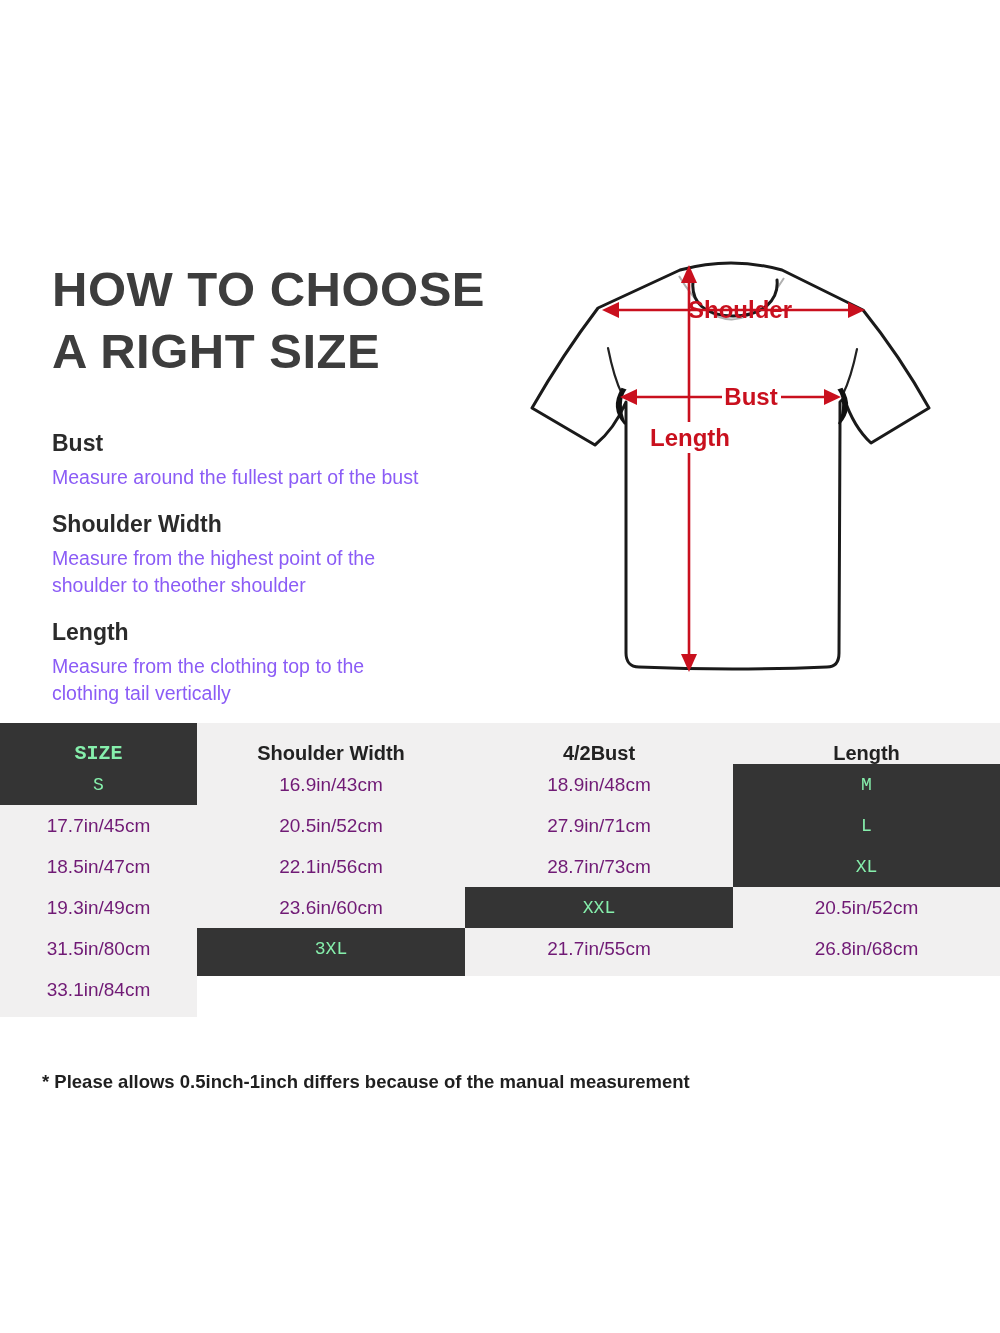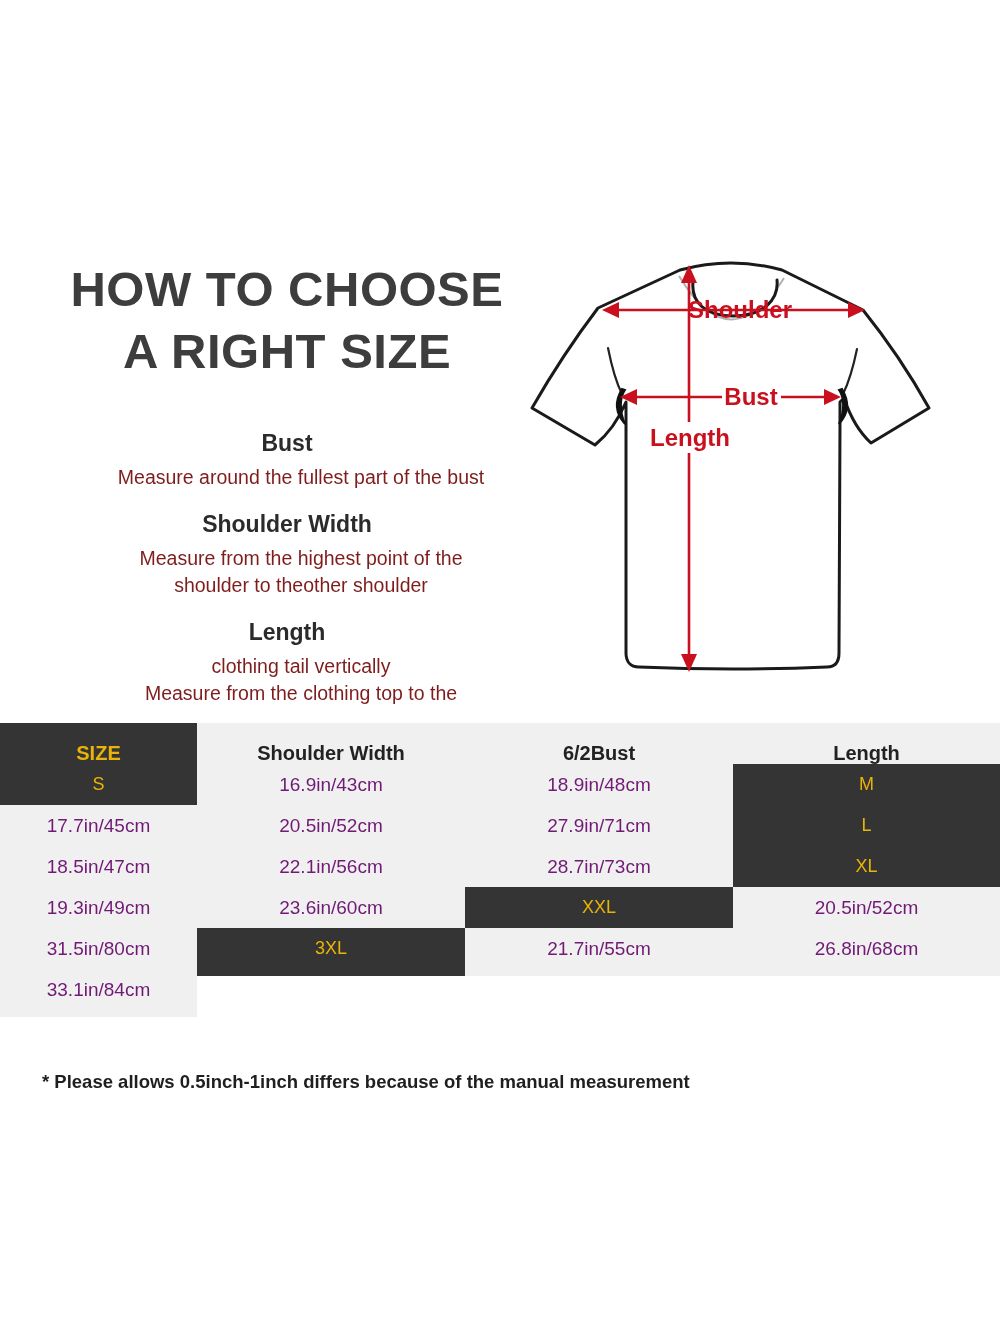--- a/index.html
+++ b/index.html
@@ -9,45 +9,43 @@
     position: relative;
     width: 1000px;
     height: 1333px;
     background: #ffffff;
     overflow: hidden;
   }
 
   
   .guide {
     position: absolute;
-    left: 62px;
+    left: 52px;
     top: 258px;
     width: 450px;
-    text-align: center;
   }
   .guide-heading {
     font-size: 49px;
     font-weight: 700;
     color: #3d3d3d;
     line-height: 62px;
     letter-spacing: 0.5px;
     margin-bottom: 48px;
   }
   .guide-section { margin-bottom: 20px; }
   .guide-section-title {
     font-size: 23px;
     font-weight: 700;
     color: #2b2b2b;
     margin-bottom: 7px;
   }
   .guide-section-line {
     font-size: 19.5px;
-    color: #7f1d1d;
+    color: #8b5cf6;
     line-height: 27px;
-    margin-left: 28px;
   }
 
   
   .diagram {
     position: absolute;
     left: 500px;
     top: 250px;
     width: 440px;
     height: 430px;
   }
@@ -67,21 +65,21 @@
     display: grid;
     grid-template-columns: 197px 268px 268px 267px;
     grid-auto-rows: 41px;
   }
   .cell {
     display: flex;
     align-items: center;
     justify-content: center;
   }
   .cell.hdr { height: 60px; }
-  .size-col { background: #343434; color: #eab308; font-size: 18px; }
+  .size-col { background: #343434; color: #86efac; font-size: 18px; font-family: Liberation Mono, monospace; }
   .data-col { background: #f1f0f0; color: #701a75; font-size: 19px; }
   .size-col.hdr { font-size: 20px; font-weight: 700; }
   .data-col.hdr { font-size: 20px; font-weight: 700; color: #222222; }
   .pad-row { height: 7px; }
 
   
   .footnote {
     position: absolute;
     left: 42px;
     top: 1071px;
@@ -107,22 +105,22 @@
     </div>
 
     <div class="guide-section">
       <div class="guide-section-title">Shoulder Width</div>
       <div class="guide-section-line">Measure from the highest point of the</div>
       <div class="guide-section-line">shoulder to theother shoulder</div>
     </div>
 
     <div class="guide-section">
       <div class="guide-section-title">Length</div>
+      <div class="guide-section-line">Measure from the clothing top to the</div>
       <div class="guide-section-line">clothing tail vertically</div>
-      <div class="guide-section-line">Measure from the clothing top to the</div>
     </div>
   </div>
 
   <svg class="diagram" viewBox="0 0 440 430">
 
     <g>
       <path d="M180,20 Q231,6 282,20 L363,60 Q400,106 429,158 L371,193
                C359,182 350,166 344,148 L340,152 C340,240 339,330 339,403
                C339,411 336,417 327,417 Q232,421 139,417
                C130,417 126,411 126,403 L126,152
@@ -164,21 +162,21 @@
 
     <text x="240" y="68" fill="#c9101e">Shoulder</text>
     <text x="251" y="155" fill="#c9101e">Bust</text>
     <text x="190" y="196" fill="#c9101e">Length</text>
   </svg>
 
   <div class="size-table">
 
     <div class="cell hdr size-col">SIZE</div>
     <div class="cell hdr data-col">Shoulder Width</div>
-    <div class="cell hdr data-col">6/2Bust</div>
+    <div class="cell hdr data-col">4/2Bust</div>
     <div class="cell hdr data-col">Length</div>
 
     <div class="cell size-col">S</div>
     <div class="cell data-col">16.9in/43cm</div>
     <div class="cell data-col">18.9in/48cm</div>
 
     <div class="cell size-col">M</div>
     <div class="cell data-col">17.7in/45cm</div>
     <div class="cell data-col">20.5in/52cm</div>
     <div class="cell data-col">27.9in/71cm</div>

